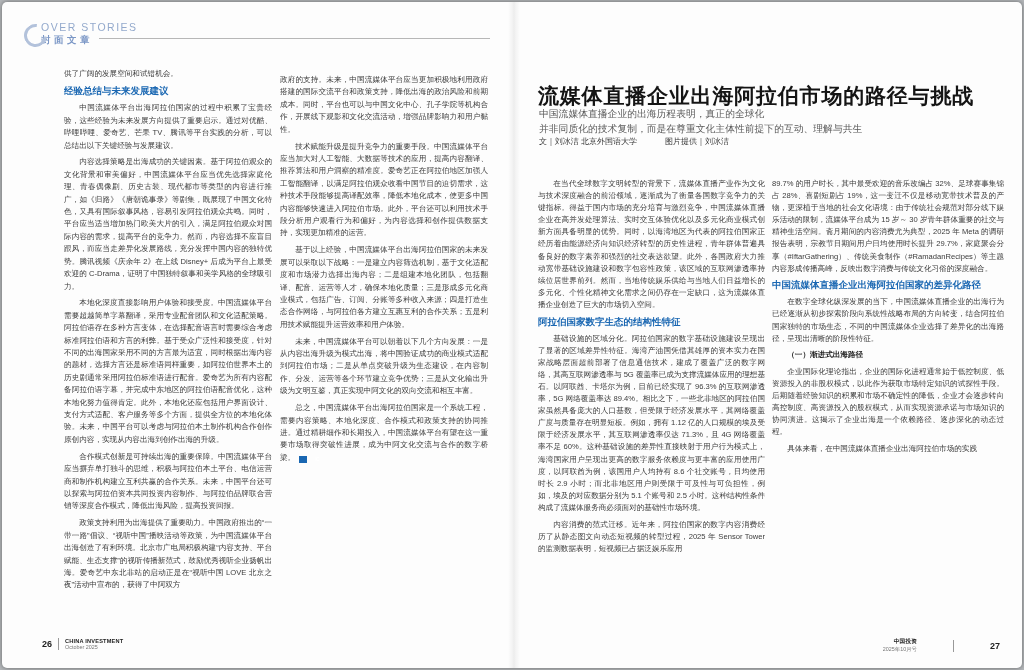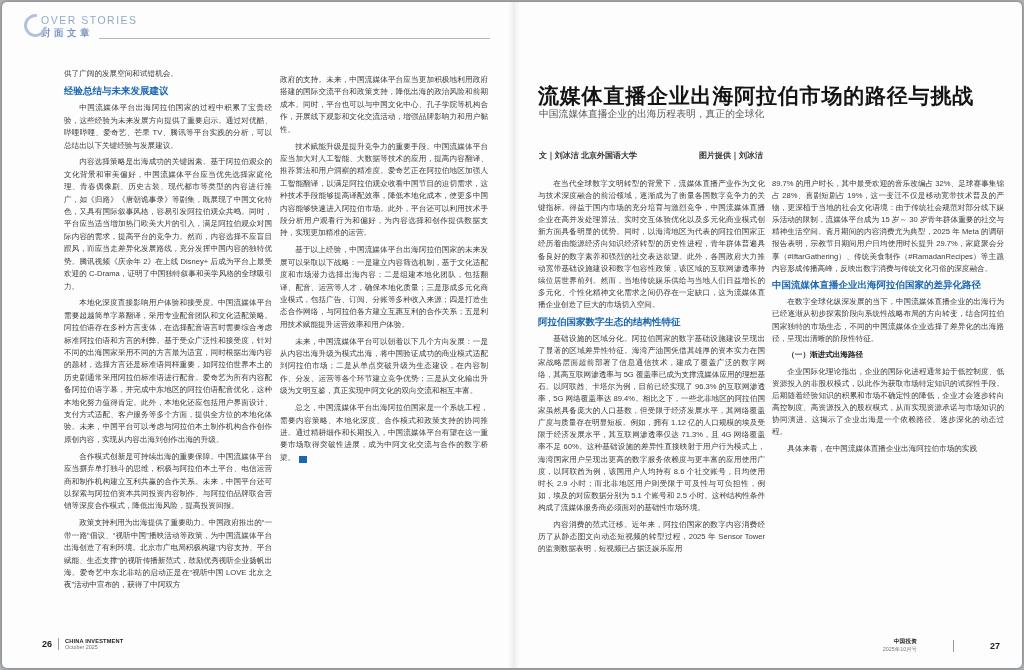--- a/index.html
+++ b/index.html
@@ -1,21 +1,21 @@
 <!DOCTYPE html>
 <html><head>
 <meta charset="utf-8">
 <style>
   html,body{margin:0;padding:0;width:1024px;height:670px;background:#b5b8bb;font-family:"Liberation Sans",sans-serif;}
   .spread{position:absolute;left:2px;top:2px;width:1020px;height:666px;background:#fdfdfd;border-radius:5px;
           box-shadow:0 0 5px rgba(0,0,0,.45);overflow:hidden;}
   .gutter{position:absolute;left:506px;top:0;width:12px;height:100%;
           background:linear-gradient(90deg,rgba(0,0,0,0) 0%,rgba(0,0,0,.05) 45%,rgba(0,0,0,.09) 50%,rgba(0,0,0,.05) 55%,rgba(0,0,0,0) 100%);}
   
-  .header{position:absolute;left:22px;top:12px;display:flex;align-items:flex-start;}
+  .header{position:absolute;left:22px;top:19px;display:flex;align-items:flex-end;}
   .ring{display:inline-block;width:17px;height:17px;border:3px solid #b3c2db;border-radius:50%;
         border-right-color:transparent;transform:rotate(-38deg);}
   .logotext{margin-left:-6px;}
   .logo-l1{font-size:10.5px;color:#93a9cc;letter-spacing:1.5px;font-weight:500;}
   .logo-l2{font-size:9.5px;color:#7b97c6;letter-spacing:3.5px;font-weight:700;margin-top:1px;}
   .header-rule{position:absolute;left:97px;top:36px;width:391px;height:1px;background:#b7b7b7;}
   
   .col{position:absolute;font-size:7.6px;line-height:12.4px;color:#3b3b3b;text-align:justify;overflow:hidden;}
   .col p{margin:0 0 4.5px;text-indent:2em;}
   .col p.cont{text-indent:0;}
@@ -23,21 +23,21 @@
   .sub{font-weight:700;color:#1f1f1f;}
   .lp-col1{left:62px;top:66px;width:208px;height:562px;}
   .lp-col2{left:278px;top:66px;width:208px;height:562px;margin-top:6px;}
   .rp-col1{left:536px;top:176px;width:227px;height:438px;line-height:12.1px;}
   .rp-col2{left:770px;top:176px;width:232px;height:438px;line-height:12.1px;}
   
   .headline{position:absolute;left:536px;top:66px;width:470px;font-family:"Liberation Serif",serif;
             font-size:21px;font-weight:700;letter-spacing:.8px;color:#141414;}
   .dek{position:absolute;left:537px;top:104px;width:468px;font-family:Liberation Serif, serif;
        font-size:9.8px;line-height:15px;color:#5a5a5a;}
-  .byline{position:absolute;left:537px;top:148px;display:flex;gap:62px;font-size:8px;font-weight:700;color:#333;}
+  .byline{position:absolute;left:537px;top:134px;display:flex;gap:28px;font-size:8px;font-weight:400;color:#333;}
   
   .endmark{display:inline-block;width:8px;height:7px;background:#1a67b2;color:#fff;font-size:5px;
            line-height:7px;text-align:center;font-weight:700;vertical-align:-1px;margin-left:2px;}
   
   .footer{position:absolute;top:636px;display:flex;align-items:center;gap:6px;}
   .footer-left{left:40px;}
   .footer-right{right:22px;gap:36px;}
   .pagenum{font-size:9px;font-weight:700;color:#222;}
   .vline{width:1px;height:12px;background:#999;}
   .magname{font-size:5.6px;font-weight:700;color:#222;letter-spacing:.2px;}
@@ -86,20 +86,21 @@
       <div class="magname">CHINA INVESTMENT</div>
       <div class="magissue">October 2025</div>
     </div>
   </div>
 
   <div class="gutter"></div>
 
   <h1 class="headline">流媒体直播企业出海阿拉伯市场的路径与挑战</h1>
   <div class="dek">
     <div>中国流媒体直播企业的出海历程表明，真正的全球化</div>
+    <div>并非同质化的技术复制，而是在尊重文化主体性前提下的互动、理解与共生</div>
   </div>
   <div class="byline">
     <span>文｜刘冰洁 北京外国语大学</span>
     <span>图片提供｜刘冰洁</span>
   </div>
 
   <section class="col rp-col1">
     <p>在当代全球数字文明转型的背景下，流媒体直播产业作为文化与技术深度融合的前沿领域，逐渐成为了衡量各国数字竞争力的关键指标。得益于国内市场的充分培育与激烈竞争，中国流媒体直播企业在高并发处理算法、实时交互体验优化以及多元化商业模式创新方面具备明显的优势。同时，以海湾地区为代表的阿拉伯国家正经历着由能源经济向知识经济转型的历史性进程，青年群体普遍具备良好的数字素养和强烈的社交表达欲望。此外，各国政府大力推动宽带基础设施建设和数字包容性政策，该区域的互联网渗透率持续位居世界前列。然而，当地传统娱乐供给与当地人们日益增长的多元化、个性化精神文化需求之间仍存在一定缺口，这为流媒体直播企业创造了巨大的市场切入空间。</p>
     <h3>阿拉伯国家数字生态的结构性特征</h3>
     <p>基础设施的区域分化。阿拉伯国家的数字基础设施建设呈现出了显著的区域差异性特征。海湾产油国凭借其雄厚的资本实力在国家战略层面超前部署了信息通信技术，建成了覆盖广泛的数字网络，其高互联网渗透率与 5G 覆盖率已成为支撑流媒体应用的理想基石。以阿联酋、卡塔尔为例，目前已经实现了 96.3% 的互联网渗透率，5G 网络覆盖率达 89.4%。相比之下，一些北非地区的阿拉伯国家虽然具备庞大的人口基数，但受限于经济发展水平，其网络覆盖广度与质量存在明显短板。例如，拥有 1.12 亿的人口规模的埃及受限于经济发展水平，其互联网渗透率仅达 71.3%，且 4G 网络覆盖率不足 60%。这种基础设施的差异性直接映射于用户行为模式上，海湾国家用户呈现出更高的数字服务依赖度与更丰富的应用使用广度，以阿联酋为例，该国用户人均持有 8.6 个社交账号，日均使用时长 2.9 小时；而北非地区用户则受限于可及性与可负担性，例如，埃及的对应数据分别为 5.1 个账号和 2.5 小时。这种结构性条件构成了流媒体服务商必须面对的基础性市场环境。</p>

